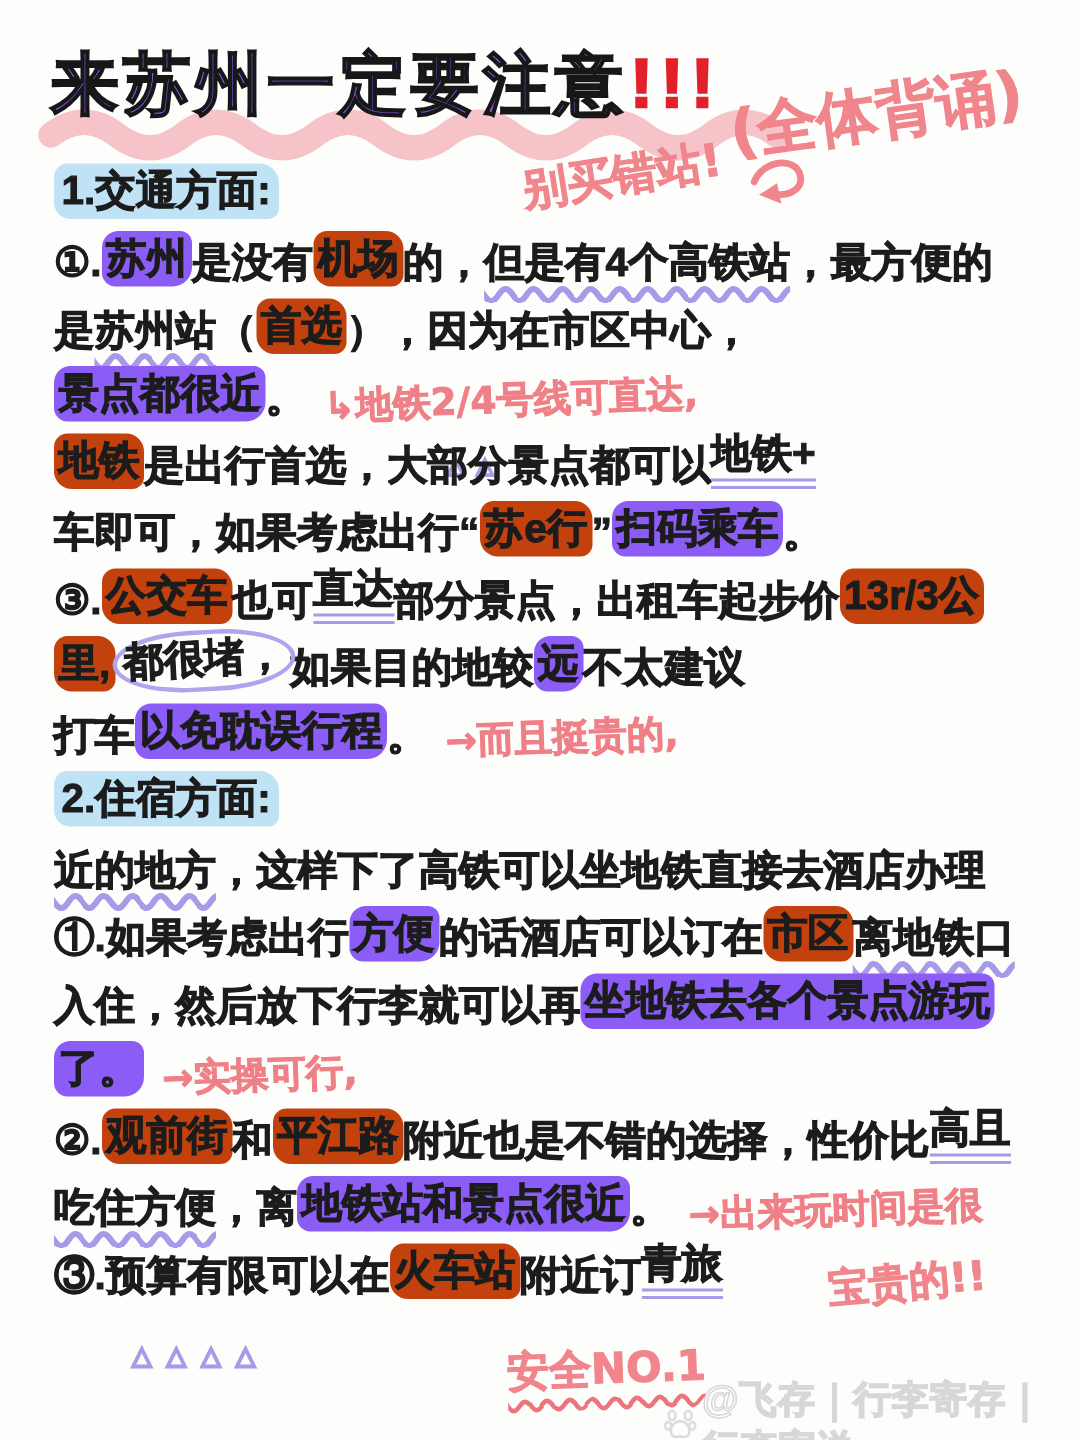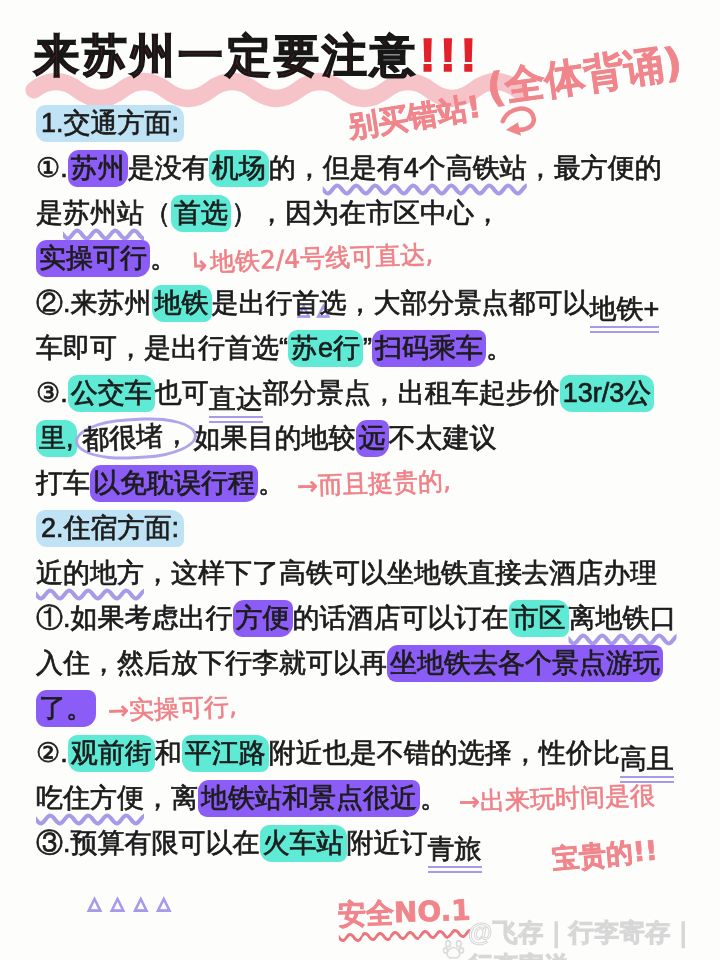--- a/index.html
+++ b/index.html
@@ -2,34 +2,34 @@
 <html><head>
 <meta charset="utf-8">
 <style>
   html,body { margin:0; padding:0; }
   body { font-family:"Liberation Sans", sans-serif; }
   .page { position:relative; width:720px; height:960px; background:#fdfdfc; overflow:hidden; }
 
   
   .title-wrap { position:absolute; left:34px; top:26px; white-space:nowrap; }
   .title-wave { position:absolute; left:-10px; top:42px; z-index:0; }
-  .title-text { position:relative; z-index:1; font-size:45px; font-weight:900; color:#7f1d1d;
+  .title-text { position:relative; z-index:1; font-size:45px; font-weight:900; color:#8b5cf6;
                 -webkit-text-stroke:1.4px #171717; letter-spacing:3px; }
   .title-bang { position:relative; z-index:1; font-size:46px; font-weight:900; color:#e2212a;
                 -webkit-text-stroke:1.6px #e2212a; letter-spacing:5px; margin-left:2px; }
 
   
   .content { position:absolute; left:36px; top:101px; width:666px; }
-  .line { height:45px; display:flex; align-items:center; font-size:27px; font-weight:400;
+  .line { height:45px; display:flex; align-items:flex-end; font-size:27px; font-weight:700;
           color:#1c1c1c; -webkit-text-stroke:0.7px #1c1c1c; white-space:pre; }
   .line > span { line-height:1.15; }
 
   .hl-blue   { background:#bfe3f4; border-radius:9px 13px 7px 11px; padding:3px 5px; }
   .hl-green  { background:#8b5cf6; border-radius:11px 8px 13px 9px; padding:3px 3px; }
-  .hl-yellow { background:#5eead4; border-radius:9px 12px 8px 12px; padding:3px 3px; }
+  .hl-yellow { background:#c2410c; border-radius:9px 12px 8px 12px; padding:3px 3px; }
   .u-wavy    { text-decoration-line:underline; text-decoration-style:wavy;
                text-decoration-color:#a79ae8; text-decoration-thickness:3.5px; text-underline-offset:7px; }
   .u-double  { border-bottom:7px double #a79ae8; padding-bottom:1px;margin-top:20px; }
   .circ      { display:inline-block; border:3.5px solid #b0a4ec; border-radius:50% / 58%;
                padding:1px 4px 3px; margin:0 -3px 0 -2px; transform:rotate(-3deg); }
   .red       { color:#ef8087; -webkit-text-stroke:0.6px #ef8087; font-size:25px; margin-left:12px;
                display:inline-block; transform:rotate(-2deg) translateY(1px);
                font-family:"DejaVu Sans", sans-serif; }
 
   
@@ -76,23 +76,23 @@
   <div class="ann ann-safety">安全NO.1</div>
 
   <div class="tri tri-1">△△</div>
   <div class="tri tri-2">△△</div>
   <div class="tri tri-4">△△△△</div>
 
   <div class="content">
       <div class="line"><span class="hl-blue">1.交通方面:</span></div>
       <div class="line"><span>①.</span><span class="hl-green">苏州</span><span>是没有</span><span class="hl-yellow">机场</span><span>的，</span><span class="u-wavy">但是有4个高铁站</span><span>，最方便的</span></div>
       <div class="line"><span>是</span><span class="u-wavy">苏州站</span><span>（</span><span class="hl-yellow">首选</span><span>），因为在市区中心，</span></div>
-      <div class="line"><span class="hl-green">实操可行</span><span>。</span><span class="red">↳地铁2/4号线可直达,</span></div>
-      <div class="line"><span>②.来苏州</span><span class="hl-yellow">地铁</span><span>是出行首选，大部分景点都可以</span><span class="u-double">地铁+</span></div>
-      <div class="line"><span>车即可，是出行首选“</span><span class="hl-yellow">苏e行</span><span>”</span><span class="hl-green">扫码乘车</span><span>。</span></div>
+      <div class="line"><span class="hl-green">景点都很近</span><span>。</span><span class="red">↳地铁2/4号线可直达,</span></div>
+      <div class="line"><span class="hl-yellow">地铁</span><span>是出行首选，大部分景点都可以</span><span class="u-double">地铁+</span></div>
+      <div class="line"><span>车即可，如果考虑出行“</span><span class="hl-yellow">苏e行</span><span>”</span><span class="hl-green">扫码乘车</span><span>。</span></div>
       <div class="line"><span>③.</span><span class="hl-yellow">公交车</span><span>也可</span><span class="u-double">直达</span><span>部分景点，出租车起步价</span><span class="hl-yellow">13r/3公</span></div>
       <div class="line"><span class="hl-yellow">里,</span><span class="circ">都很堵，</span><span>如果目的地较</span><span class="hl-green">远</span><span>不太建议</span></div>
       <div class="line"><span>打车</span><span class="hl-green">以免耽误行程</span><span>。</span><span class="red">→而且挺贵的,</span></div>
       <div class="line"><span class="hl-blue">2.住宿方面:</span></div>
       <div class="line"><span class="u-wavy">近的地方</span><span>，这样下了高铁可以坐地铁直接去酒店办理</span></div>
       <div class="line"><span>①.如果考虑出行</span><span class="hl-green">方便</span><span>的话酒店可以订在</span><span class="hl-yellow">市区</span><span class="u-wavy">离地铁口</span></div>
       <div class="line"><span>入住，然后放下行李就可以再</span><span class="hl-green">坐地铁去各个景点游玩</span></div>
       <div class="line"><span class="hl-green">了。</span><span class="red">→实操可行,</span></div>
       <div class="line"><span>②.</span><span class="hl-yellow">观前街</span><span>和</span><span class="hl-yellow">平江路</span><span>附近也是不错的选择，性价比</span><span class="u-double">高且</span></div>
       <div class="line"><span class="u-wavy">吃住方便</span><span>，离</span><span class="hl-green">地铁站和景点很近</span><span>。</span><span class="red">→出来玩时间是很</span></div>

